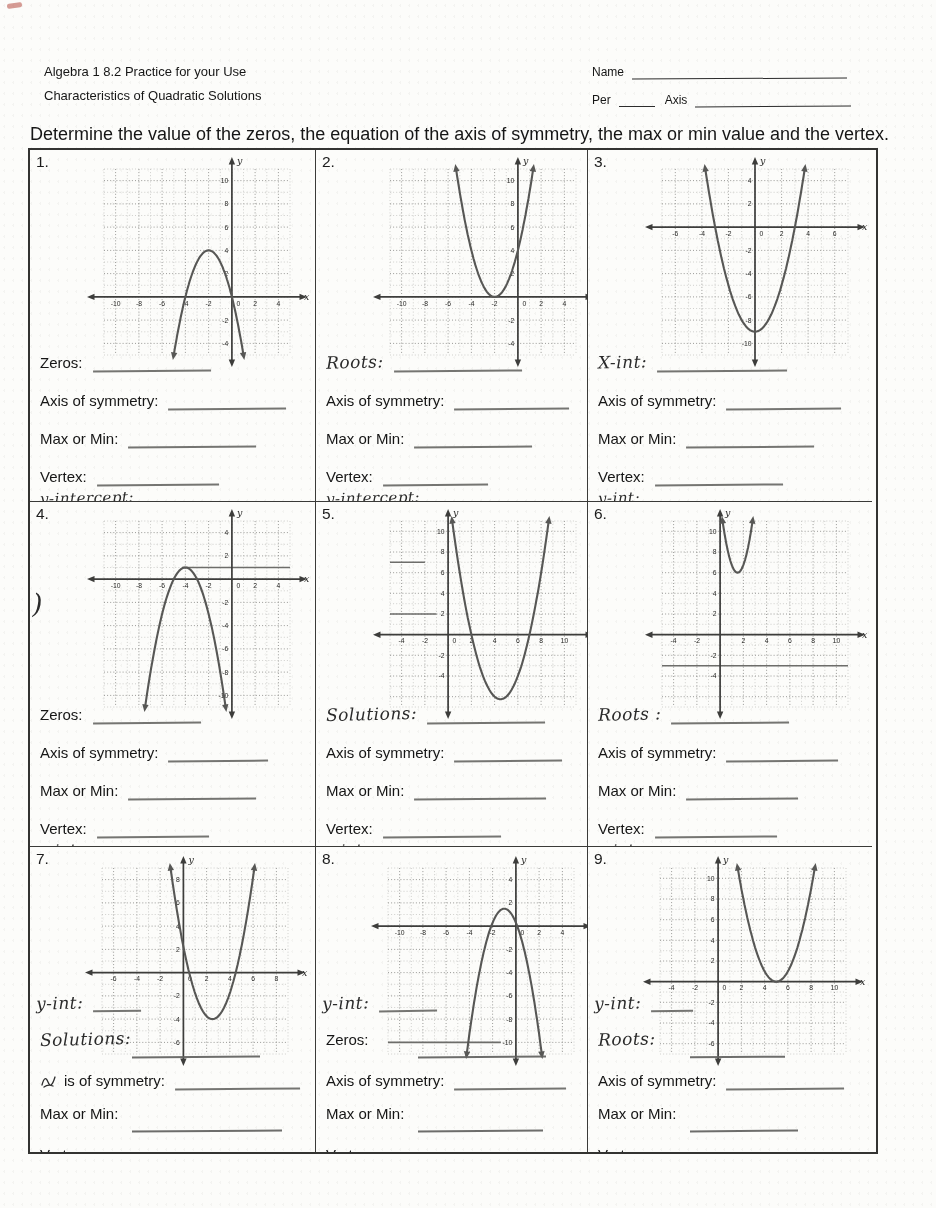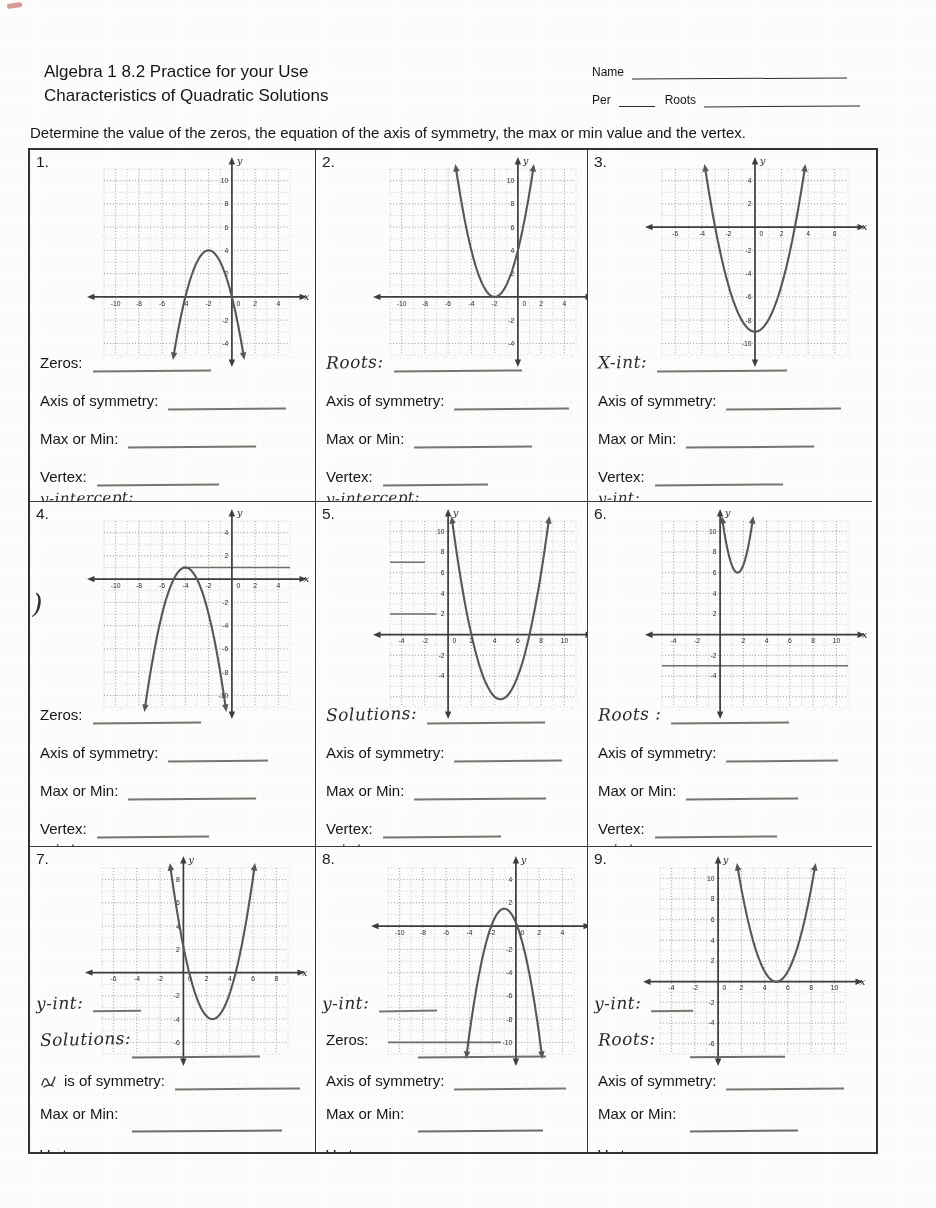--- a/index.html
+++ b/index.html
@@ -8,26 +8,26 @@
     width:936px;height:1208px;
     margin:0 auto;
     background:#fcfcfa;
     background-image:radial-gradient(rgba(60,60,55,0.045) 1px, transparent 1px);
     background-size:9px 11px;
     font-family:"Liberation Sans",sans-serif;
     color:#1a1a1a;
     overflow:hidden;
   }
   .corner-mark{position:absolute;left:7px;top:3px;width:15px;height:5px;background:#bb5a50;opacity:.6;border-radius:2px;transform:rotate(-7deg);}
-  .header-title{position:absolute;left:44px;top:60px;font-size:17px;line-height:24px;color:#161616;}
+  .header-title{position:absolute;left:44px;top:60px;font-size:13px;line-height:24px;color:#161616;}
   .name-box{position:absolute;left:592px;top:58px;font-size:12px;line-height:28px;color:#161616;white-space:nowrap;}
   .hline{display:inline-block;height:1px;border-bottom:1.8px solid #2c2c2c;vertical-align:-3px;margin-left:8px;transform:rotate(-0.3deg);}
   .w215{width:215px}.w38{width:36px}.w158{width:156px}
   .name-box .gap{display:inline-block;width:10px}
-  .instruction{position:absolute;left:30px;top:124px;font-size:15px;color:#161616;}
+  .instruction{position:absolute;left:30px;top:124px;font-size:18px;color:#161616;}
   .grid-table{
     position:absolute;left:28px;top:148px;width:846px;
     border:2px solid #333331;
     display:grid;
     grid-template-columns:286px 272px 284px;
     grid-template-rows:352px 345px 305px;
     background:transparent;
   }
   .cell{position:relative;border-right:1.6px solid #3a3a38;border-bottom:1.6px solid #3a3a38;overflow:hidden;}
   .cell:nth-child(3n){border-right:none}
@@ -55,21 +55,21 @@
 <div class="page">
   <div class="corner-mark"></div>
 
   <div class="header-title">
     <div>Algebra 1 8.2 Practice for your Use</div>
     <div>Characteristics of Quadratic Solutions</div>
   </div>
 
   <div class="name-box">
     <div><span>Name</span><span class="hline w215"></span></div>
-    <div><span>Per</span><span class="hline w38"></span><span class="gap"></span><span>Roots</span><span class="hline w158"></span></div>
+    <div><span>Per</span><span class="hline w38"></span><span class="gap"></span><span>Axis</span><span class="hline w158"></span></div>
   </div>
 
   <div class="instruction">Determine the value of the zeros, the equation of the axis of symmetry, the max or min value and the vertex.</div>
 
   <div class="grid-table">
       <div class="cell std">
         <div class="num">1.</div>
         <div class="graph-wrap"><svg width="236" height="218">
             <g>
               <line x1="22.0" y1="14" x2="22.0" y2="200" stroke="#b2b2ae" stroke-width="0.6" stroke-dasharray="1,2.1"></line>

